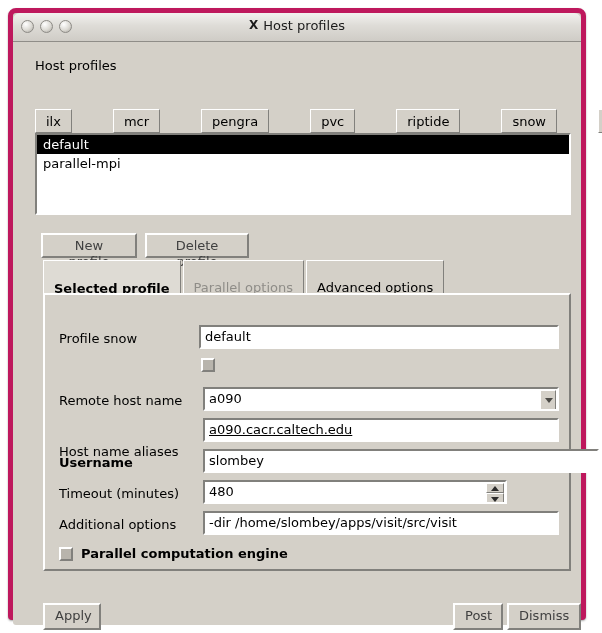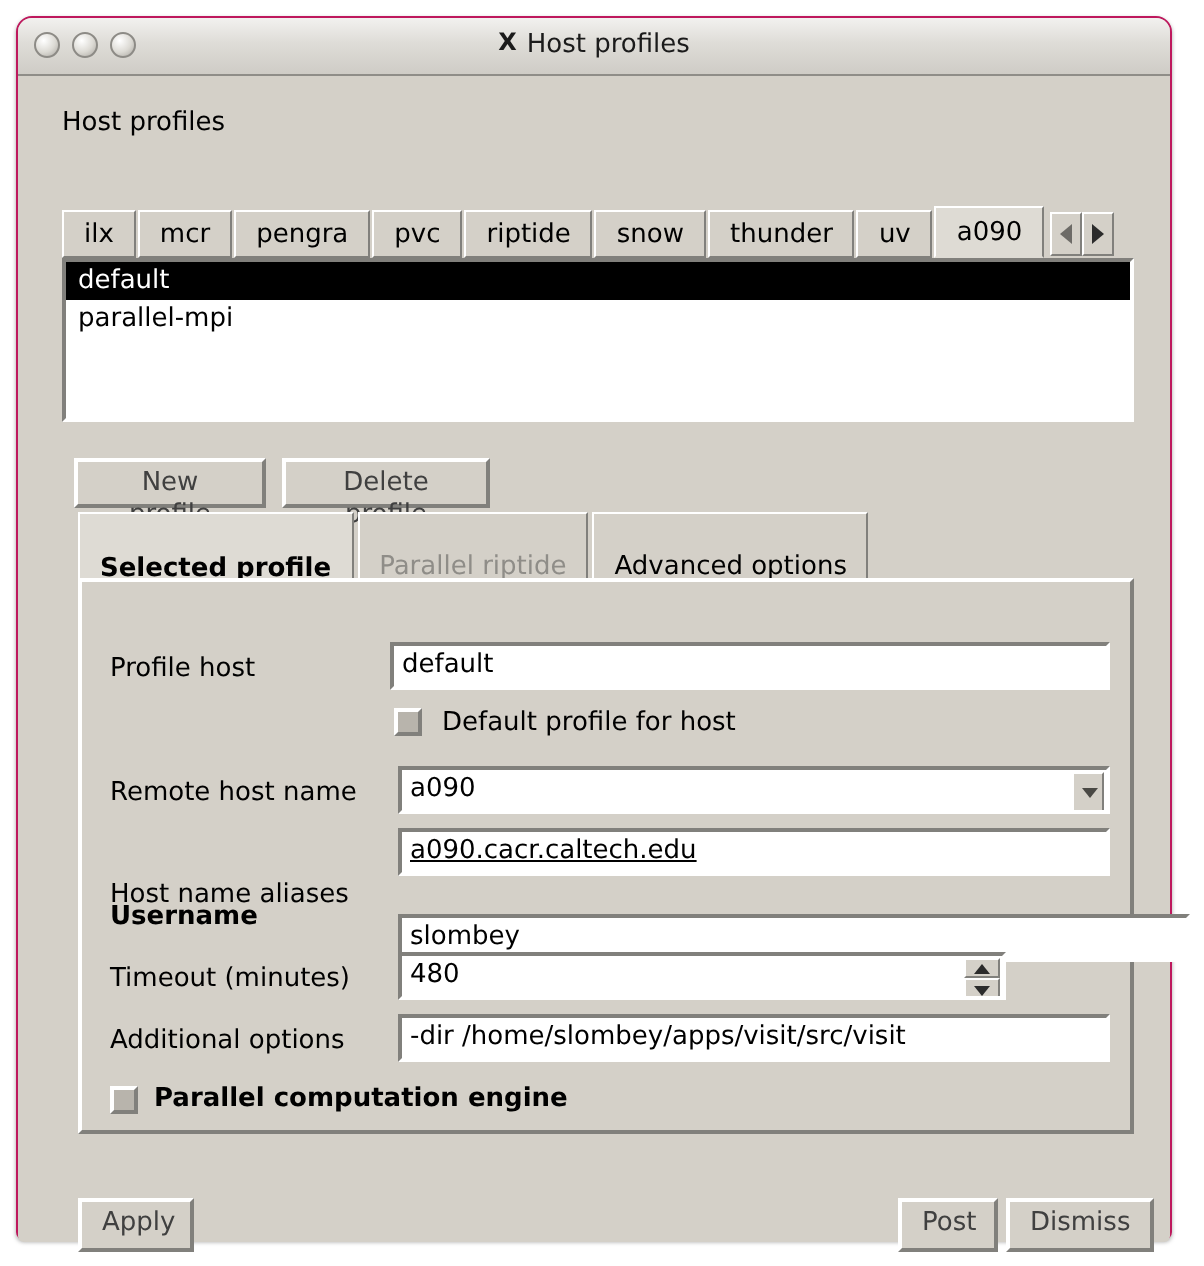--- a/index.html
+++ b/index.html
@@ -17,21 +17,21 @@
   }
 
   
   .window {
     position: absolute;
     left: 8px;
     top: 8px;
     width: 578px;
     height: 612px;
     background: #d4d0c8;
-    border: 1px solid #be185d;
+    border: 5px solid #be185d;
     border-radius: 8px 8px 4px 4px;
     box-sizing: border-box;
     box-shadow: 0 1px 2px rgba(0,0,0,0.35);
   }
 
   .titlebar {
     position: relative;
     height: 28px;
     background: linear-gradient(to bottom, #f2f1ef 0%, #dedcd7 45%, #cfccc6 100%);
     border-bottom: 1px solid #8f8d88;
@@ -89,20 +89,21 @@
 
   
   .hosttabs {
     position: absolute;
     left: 22px;
     top: 65px;
     width: 536px;
     height: 26px;
     display: flex;
     align-items: flex-end;
+    gap: 40px;
   }
   .htab {
     height: 24px;
     line-height: 23px;
     padding: 0 10px;
     background: #d4d0c8;
     border: 1px solid #ffffff;
     border-right-color: #81807c;
     border-bottom-color: #81807c;
     box-sizing: border-box;
@@ -398,43 +399,42 @@
       <div class="listitem sel">default</div>
       <div class="listitem">parallel-mpi</div>
     </div>
 
     <div class="btn btn-newprofile">New profile</div>
     <div class="btn btn-deleteprofile">Delete profile</div>
 
     <div class="notebook">
       <div class="nb-tabs">
         <div class="nbtab sel">Selected profile</div>
-        <div class="nbtab disabled">Parallel riptide</div>
+        <div class="nbtab disabled">Parallel options</div>
         <div class="nbtab">Advanced options</div>
       </div>
 
       <div class="nb-page">
 
-        <div class="field-label" style="left:14px; top:36px;">Profile host</div>
+        <div class="field-label" style="left:14px; top:36px;">Profile snow</div>
         <div class="textfield" style="left:154px; top:30px; width:360px;">default</div>
 
         <div class="checkbox" style="left:156px; top:63px;"></div>
-        <div class="field-label" style="left:180px; top:63px;">Default profile for host</div>
 
         <div class="field-label" style="left:14px; top:98px;">Remote host name</div>
         <div class="textfield" style="left:158px; top:92px; width:356px;">
           <span>a090</span>
           <span class="combo-arrow"></span>
         </div>
 
         <div class="field-label" style="left:14px; top:129px;margin-top:20px;">Host name aliases</div>
         <div class="textfield" style="left:158px; top:123px; width:356px;text-decoration:underline;">a090.cacr.caltech.edu</div>
 
         <div class="field-label" style="left:14px; top:160px; font-weight:bold;">Username</div>
-        <div class="textfield" style="left:158px; top:166px; width:396px;">slombey</div>
+        <div class="textfield" style="left:158px; top:154px; width:396px;">slombey</div>
 
         <div class="field-label" style="left:14px; top:191px;">Timeout (minutes)</div>
         <div class="textfield" style="left:158px; top:185px; width:304px;">
           <span>480</span>
           <span class="spin">
             <div class="up"></div>
             <div class="dn"></div>
           </span>
         </div>
 

